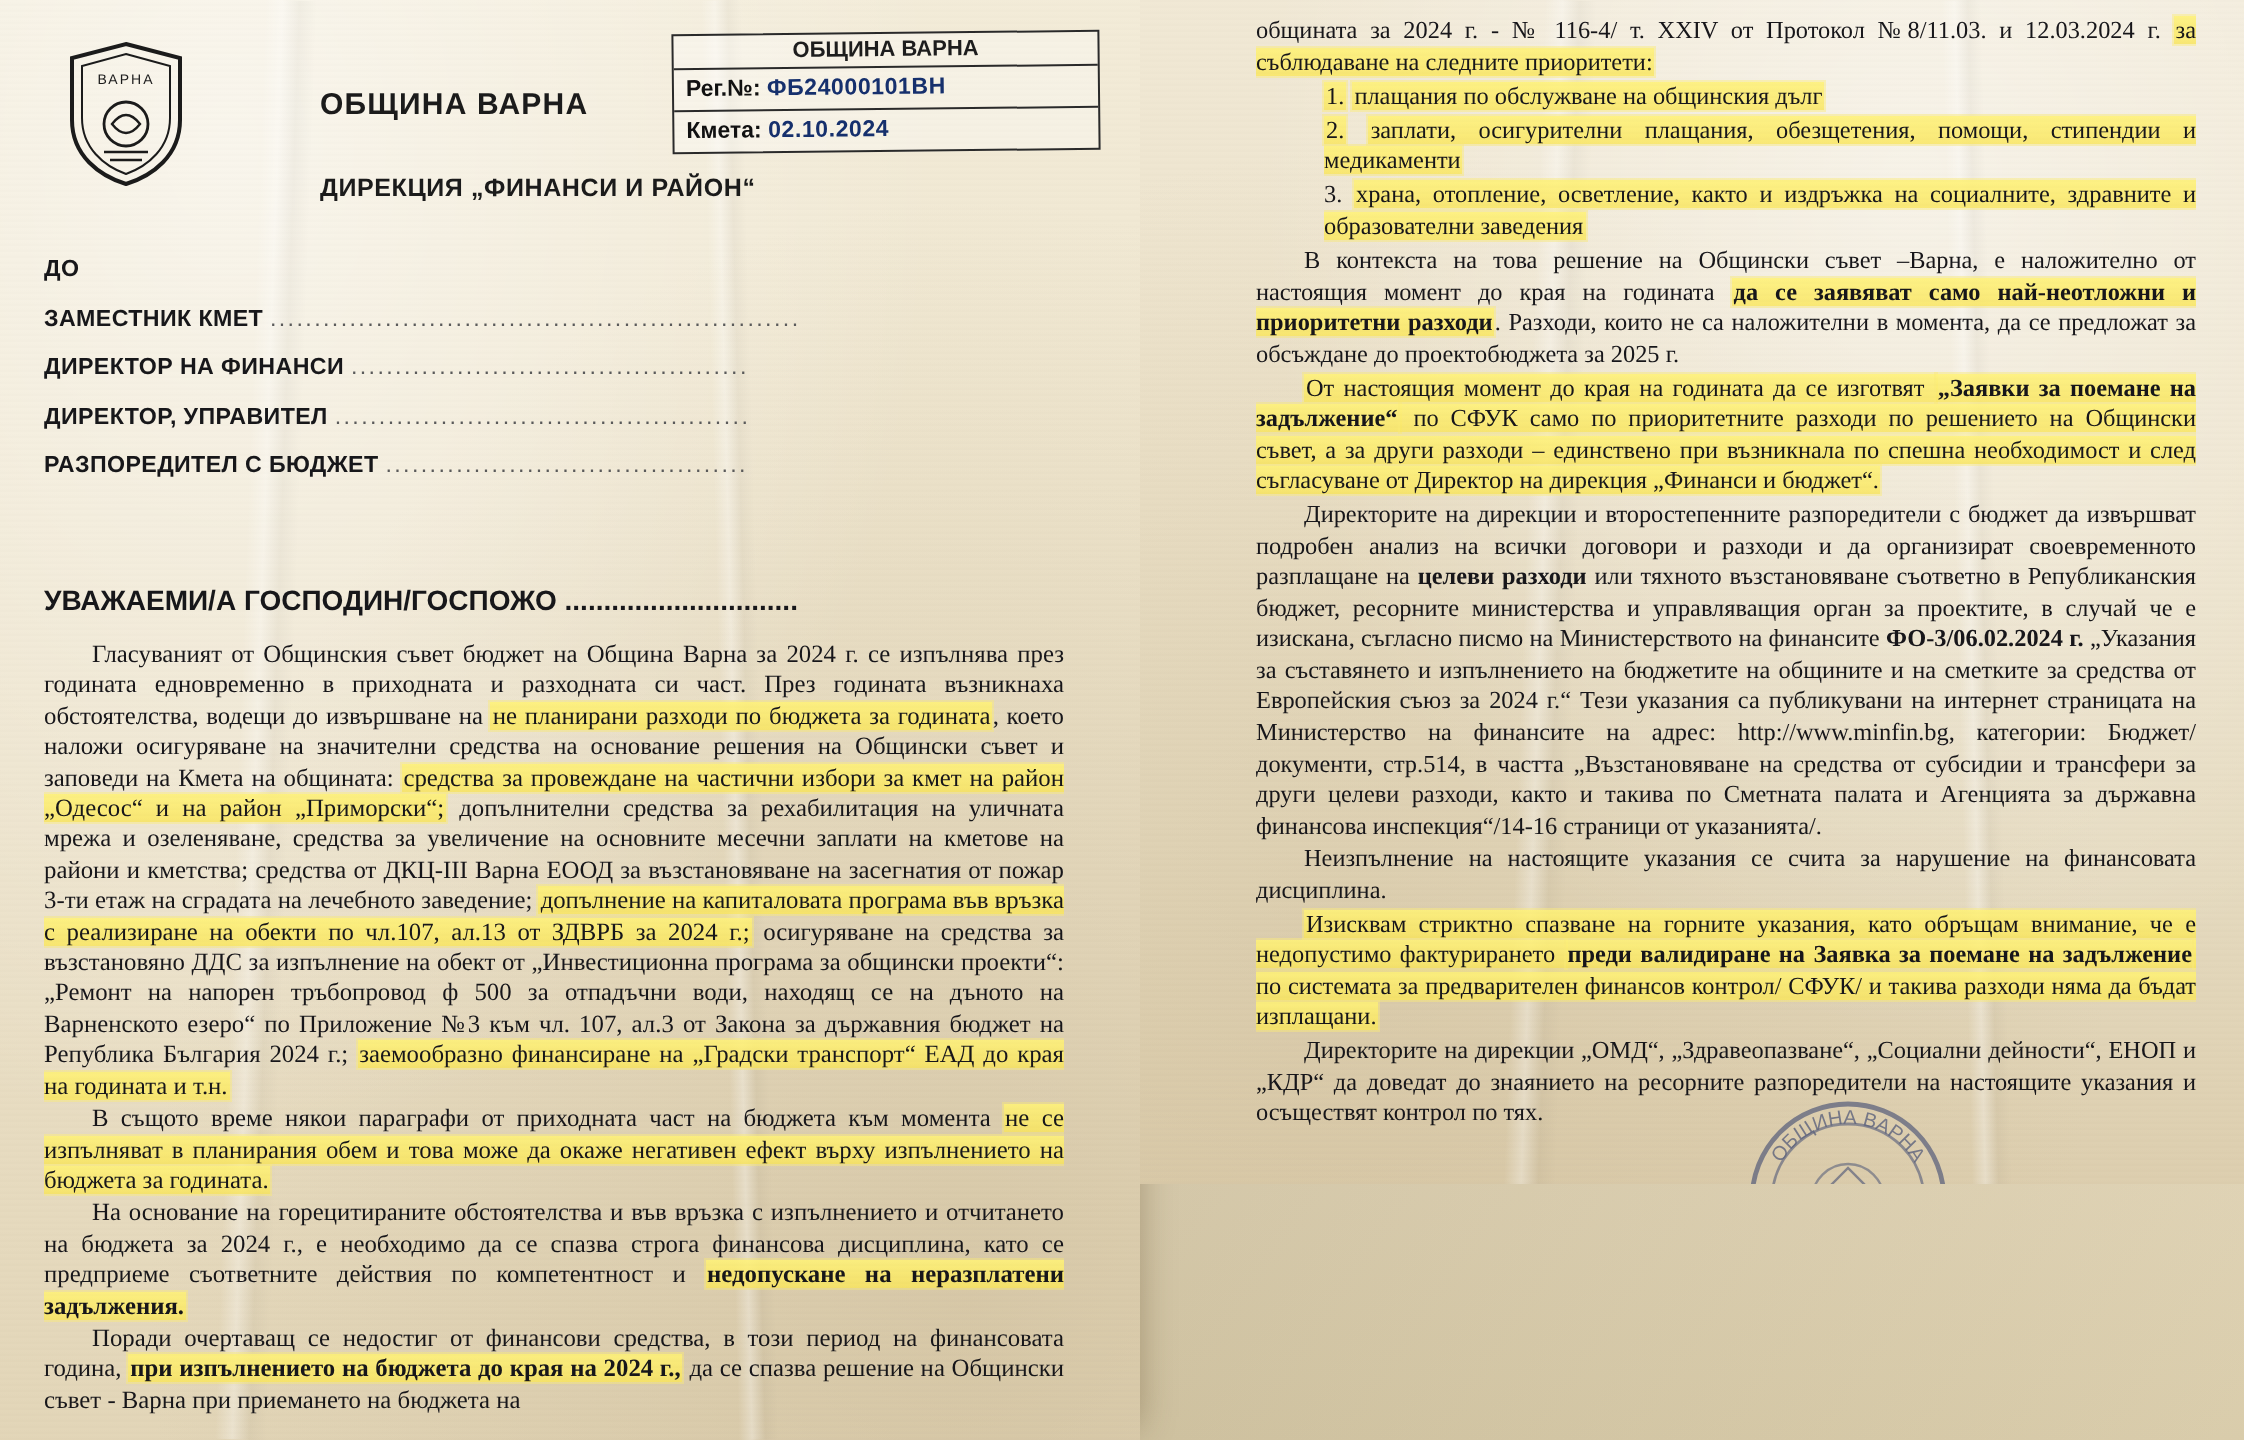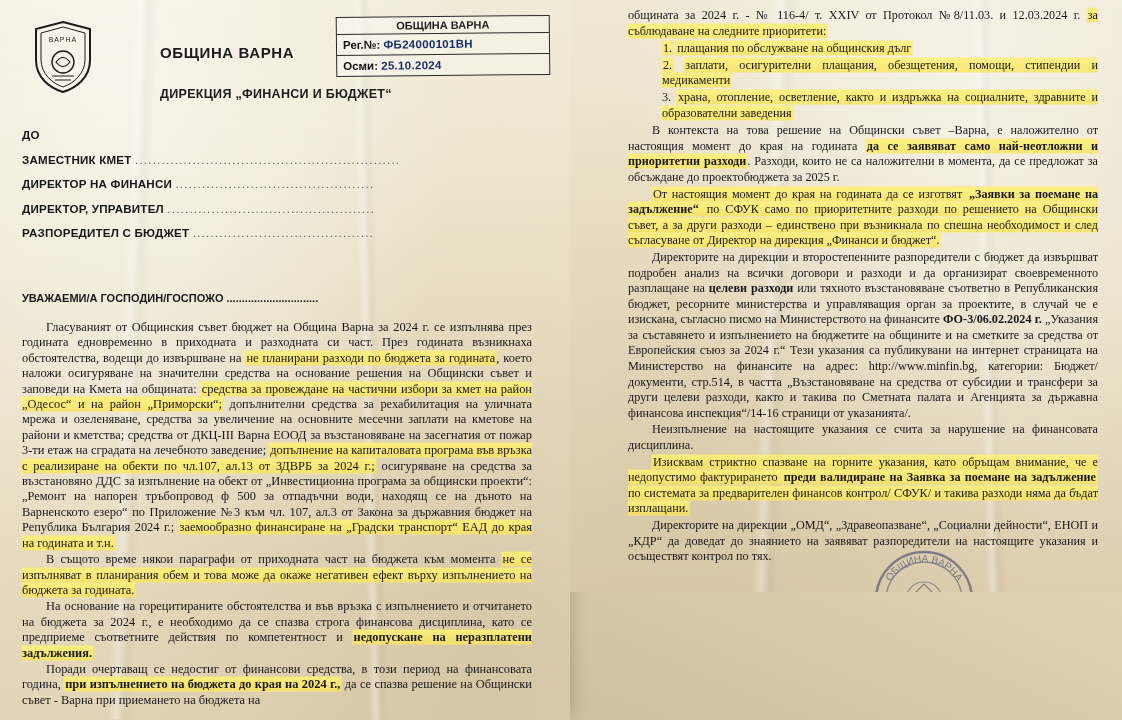--- a/index.html
+++ b/index.html
@@ -123,21 +123,21 @@
     color: #17171a;
     letter-spacing: .2px;
   }
   .addr .line { margin-bottom: 11.5px; white-space: nowrap; }
   .dots { color: #5a5a5a; font-weight: normal; letter-spacing: 1.2px; }
 
   .salut {
     position: absolute;
     left: 22px; top: 292px;
     font-family: "Liberation Sans", sans-serif;
-    font-size: 11px;
+    font-size: 14px;
     font-weight: bold;
     color: #17171a;
   }
 
   
   .body-left {
     position: absolute;
     left: 22px; top: 320px;
     width: 510px;
     font-family: "Liberation Serif", serif;
@@ -235,32 +235,32 @@
         <path d="M31 2 L58 9 L58 40 C58 58 44 68 31 72 C18 68 4 58 4 40 L4 9 Z" fill="none" stroke="#1b1b1b" stroke-width="2"></path>
         <path d="M31 7 L53 13 L53 39 C53 54 42 63 31 67 C20 63 9 54 9 39 L9 13 Z" fill="none" stroke="#1b1b1b" stroke-width="1"></path>
         <text x="31" y="22" font-size="7" font-family="Liberation Sans, sans-serif" text-anchor="middle" fill="#1b1b1b" letter-spacing="1">ВАРНА</text>
         <circle cx="31" cy="42" r="11" fill="none" stroke="#1b1b1b" stroke-width="1.4"></circle>
         <path d="M24 42 q7 -9 14 0 q-7 9 -14 0 Z" fill="none" stroke="#1b1b1b" stroke-width="1.2"></path>
         <path d="M20 56 h22 M23 60 h16" stroke="#1b1b1b" stroke-width="1.2"></path>
       </svg>
 
       <div class="org-block">
         <div class="org-name">ОБЩИНА ВАРНА</div>
-        <div class="org-dept">ДИРЕКЦИЯ „ФИНАНСИ И БЮДЖЕТ“</div>
+        <div class="org-dept">ДИРЕКЦИЯ „ФИНАНСИ И РАЙОН“</div>
       </div>
 
       <div class="reg-box">
         <div class="reg-title">ОБЩИНА ВАРНА</div>
         <div class="reg-row">
           <b>Рег.№:</b>
           <span class="reg-val">ФБ24000101ВН</span>
         </div>
         <div class="reg-row">
-          <b>Осми:</b>
-          <span class="reg-val">25.10.2024</span>
+          <b>Кмета:</b>
+          <span class="reg-val">02.10.2024</span>
         </div>
       </div>
     </div>
 
     <div class="addr">
       <div class="line">
         <span>ДО</span>
       </div>
       <div class="line">
         <span>ЗАМЕСТНИК  КМЕТ</span>
@@ -311,21 +311,21 @@
       <p class="para"><span>В контекста на това решение на Общински съвет –Варна, е наложително от настоящия момент до края на годината </span><span class="hl b">да се заявяват само най-неотложни и приоритетни разходи</span><span>. Разходи, които не са наложителни в момента, да се предложат за обсъждане до проектобюджета за 2025 г.</span></p>
 
       <p class="para"><span class="hl">От настоящия момент до края на годината да се изготвят </span><span class="hl b">„Заявки за поемане на задължение“</span><span class="hl"> по СФУК само по приоритетните разходи по решението на Общински съвет, а за други разходи – единствено при възникнала по спешна необходимост и след съгласуване от Директор на дирекция „Финанси и бюджет“.</span></p>
 
       <p class="para"><span>Директорите на дирекции и второстепенните разпоредители с бюджет да извършват подробен анализ на всички договори и разходи и да организират своевременното разплащане на </span><span class="b">целеви разходи</span><span> или тяхното възстановяване съответно в Републиканския бюджет, ресорните министерства и управляващия орган за проектите, в случай че е изискана, съгласно писмо на Министерството на финансите </span><span class="b">ФО-3/06.02.2024 г.</span><span> „Указания за съставянето и изпълнението на бюджетите на общините и на сметките за средства от Европейския съюз за 2024 г.“ Тези указания са публикувани на интернет страницата на Министерство на финансите на адрес: http://www.minfin.bg, категории: Бюджет/документи, стр.514, в частта „Възстановяване на средства от субсидии и трансфери за други целеви разходи, както и такива по Сметната палата и Агенцията за държавна финансова инспекция“/14-16 страници от указанията/.</span></p>
 
       <p class="para">Неизпълнение на настоящите указания се счита за нарушение на финансовата дисциплина.</p>
 
       <p class="para"><span class="hl">Изисквам стриктно спазване на горните указания, като обръщам внимание, че е недопустимо фактурирането </span><span class="hl b">преди валидиране на Заявка за поемане на задължение</span><span class="hl"> по системата за предварителен финансов контрол/ СФУК/ и такива разходи няма да бъдат изплащани.</span></p>
 
-      <p class="para">Директорите на дирекции „ОМД“, „Здравеопазване“, „Социални дейности“, ЕНОП и „КДР“ да доведат до знаянието на заявяват разпоредители на настоящите указания и осъществят контрол по тях.</p>
+      <p class="para">Директорите на дирекции „ОМД“, „Здравеопазване“, „Социални дейности“, ЕНОП и „КДР“ да доведат до знаянието на ресорните разпоредители на настоящите указания и осъществят контрол по тях.</p>
     </div>
 
     <svg class="round-seal" viewBox="0 0 104 104">
       <circle cx="52" cy="52" r="48" fill="none" stroke="#2c3a6b" stroke-width="2.4" opacity=".75"></circle>
       <circle cx="52" cy="52" r="38" fill="none" stroke="#2c3a6b" stroke-width="1.4" opacity=".65"></circle>
       <circle cx="52" cy="52" r="18" fill="none" stroke="#2c3a6b" stroke-width="1.2" opacity=".6"></circle>
       <path id="sealTop" d="M14 52 a38 38 0 0 1 76 0" fill="none"></path>
       <text font-size="10" fill="#2c3a6b" font-family="Liberation Sans, sans-serif" opacity=".8">
         <textPath href="#sealTop" startOffset="16%">ОБЩИНА ВАРНА</textPath>
       </text>

